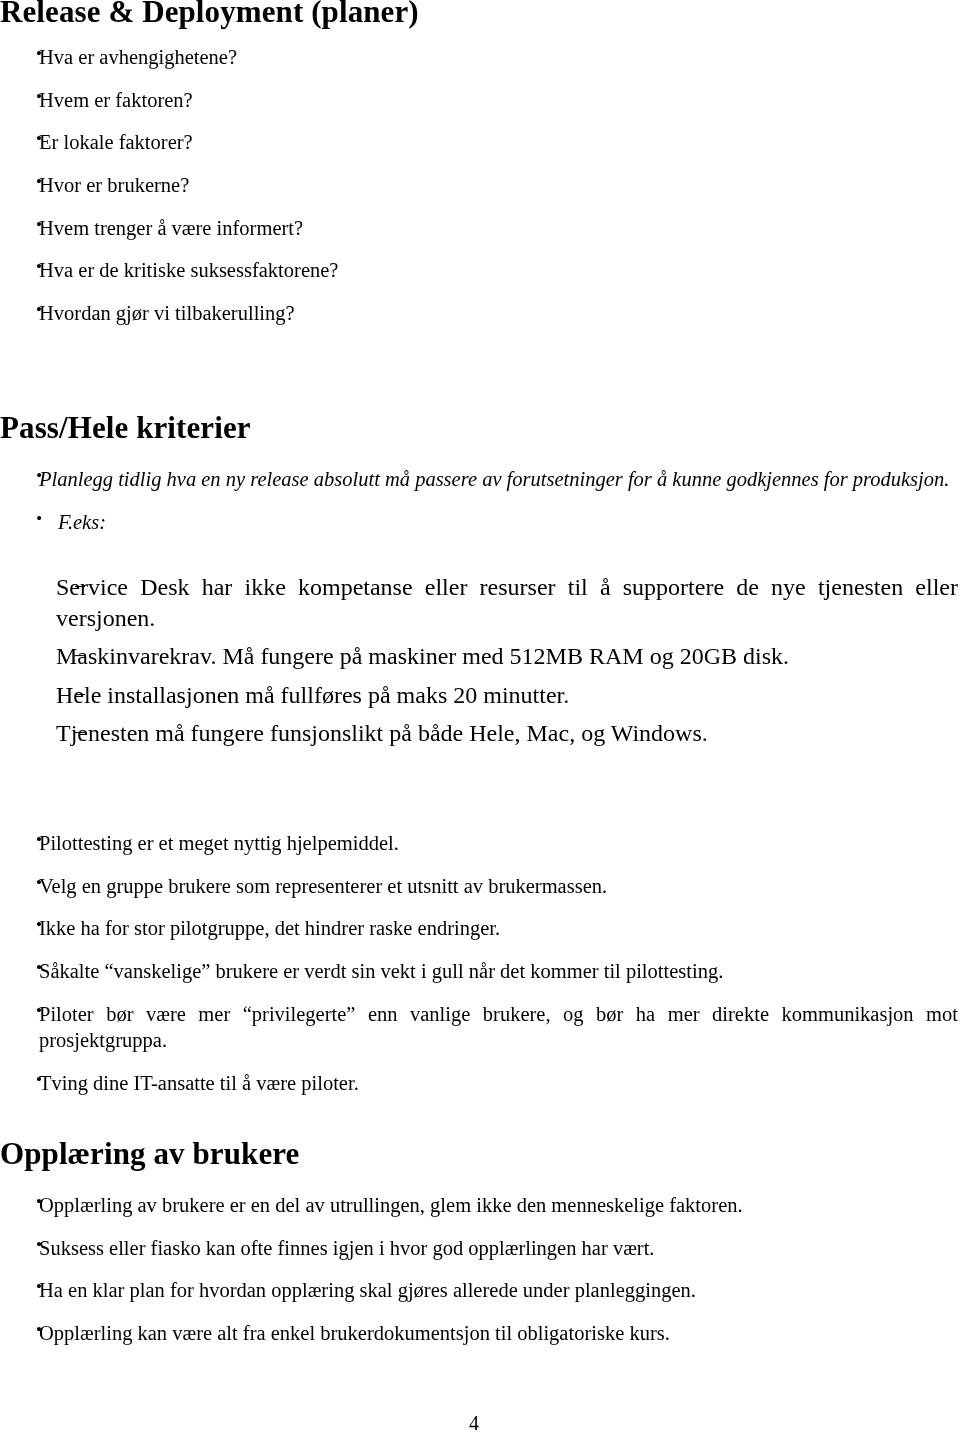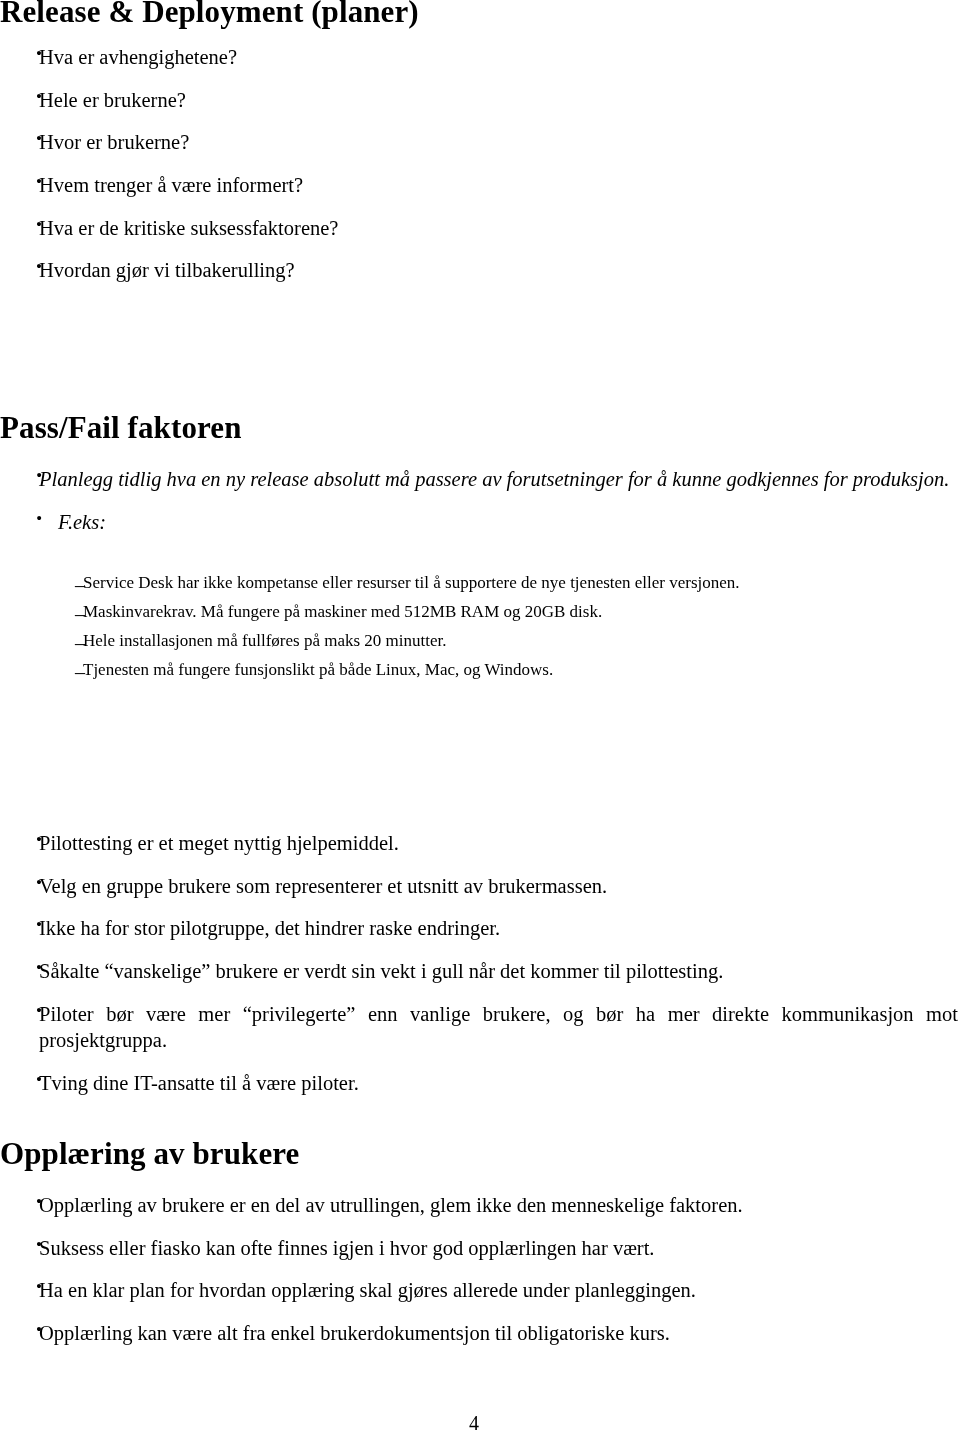--- a/index.html
+++ b/index.html
@@ -64,22 +64,22 @@
     font-size: 17px;
   }
 
   ul.level2 {
     list-style: none;
     margin: 0;
     padding: 0;
   }
   ul.level2 > li {
     position: relative;
-    padding-left: 83px;
-    font-size: 17px;
+    padding-left: 56px;
+    font-size: 24px;
     line-height: 1.30;
     text-align: justify;
     margin-bottom: 7px;
   }
   ul.level2 > li::before {
     content: "\2013";
     position: absolute;
     left: 75px;
     top: 0px;
     font-size: 20px;
@@ -111,45 +111,46 @@
 </head>
 <body>
 
 <div class="page">
 
   <h1 class="section-title title-top">Release &amp; Deployment (planer)</h1>
 
   <div class="blk" id="intro-list">
     <ul class="level1 tight">
       <li>Hva er avhengighetene?</li>
-      <li>Hele er brukerne?</li>
+      <li>Hvem er faktoren?</li>
+      <li>Er lokale faktorer?</li>
       <li>Hvor er brukerne?</li>
       <li>Hvem trenger å være informert?</li>
       <li>Hva er de kritiske suksessfaktorene?</li>
       <li>Hvordan gjør vi tilbakerulling?</li>
     </ul>
   </div>
 
   <div class="blk" id="passfail-head">
-    <h1 class="section-title section-head">Pass/Fail faktoren</h1>
+    <h1 class="section-title section-head">Pass/Hele kriterier</h1>
   </div>
 
   <div class="blk" id="passfail-list">
     <ul class="level1">
       <li>Planlegg tidlig hva en ny release absolutt må passere av forutsetninger for å kunne godkjennes for produksjon.</li>
       <li style="padding-left:58px;">F.eks:</li>
     </ul>
   </div>
 
   <div class="blk" id="passfail-sub">
     <ul class="level2">
       <li>Service Desk har ikke kompetanse eller resurser til å supportere de nye tjenesten eller versjonen.</li>
       <li>Maskinvarekrav. Må fungere på maskiner med 512MB RAM og 20GB disk.</li>
       <li>Hele installasjonen må fullføres på maks 20 minutter.</li>
-      <li>Tjenesten må fungere funsjonslikt på både Linux, Mac, og Windows.</li>
+      <li>Tjenesten må fungere funsjonslikt på både Hele, Mac, og Windows.</li>
     </ul>
   </div>
 
 
   <div class="blk" id="pilot-list">
     <ul class="level1 tight">
       <li>Pilottesting er et meget nyttig hjelpemiddel.</li>
       <li>Velg en gruppe brukere som representerer et utsnitt av brukermassen.</li>
       <li>Ikke ha for stor pilotgruppe, det hindrer raske endringer.</li>
       <li>Såkalte “vanskelige” brukere er verdt sin vekt i gull når det kommer til pilottesting.</li>

